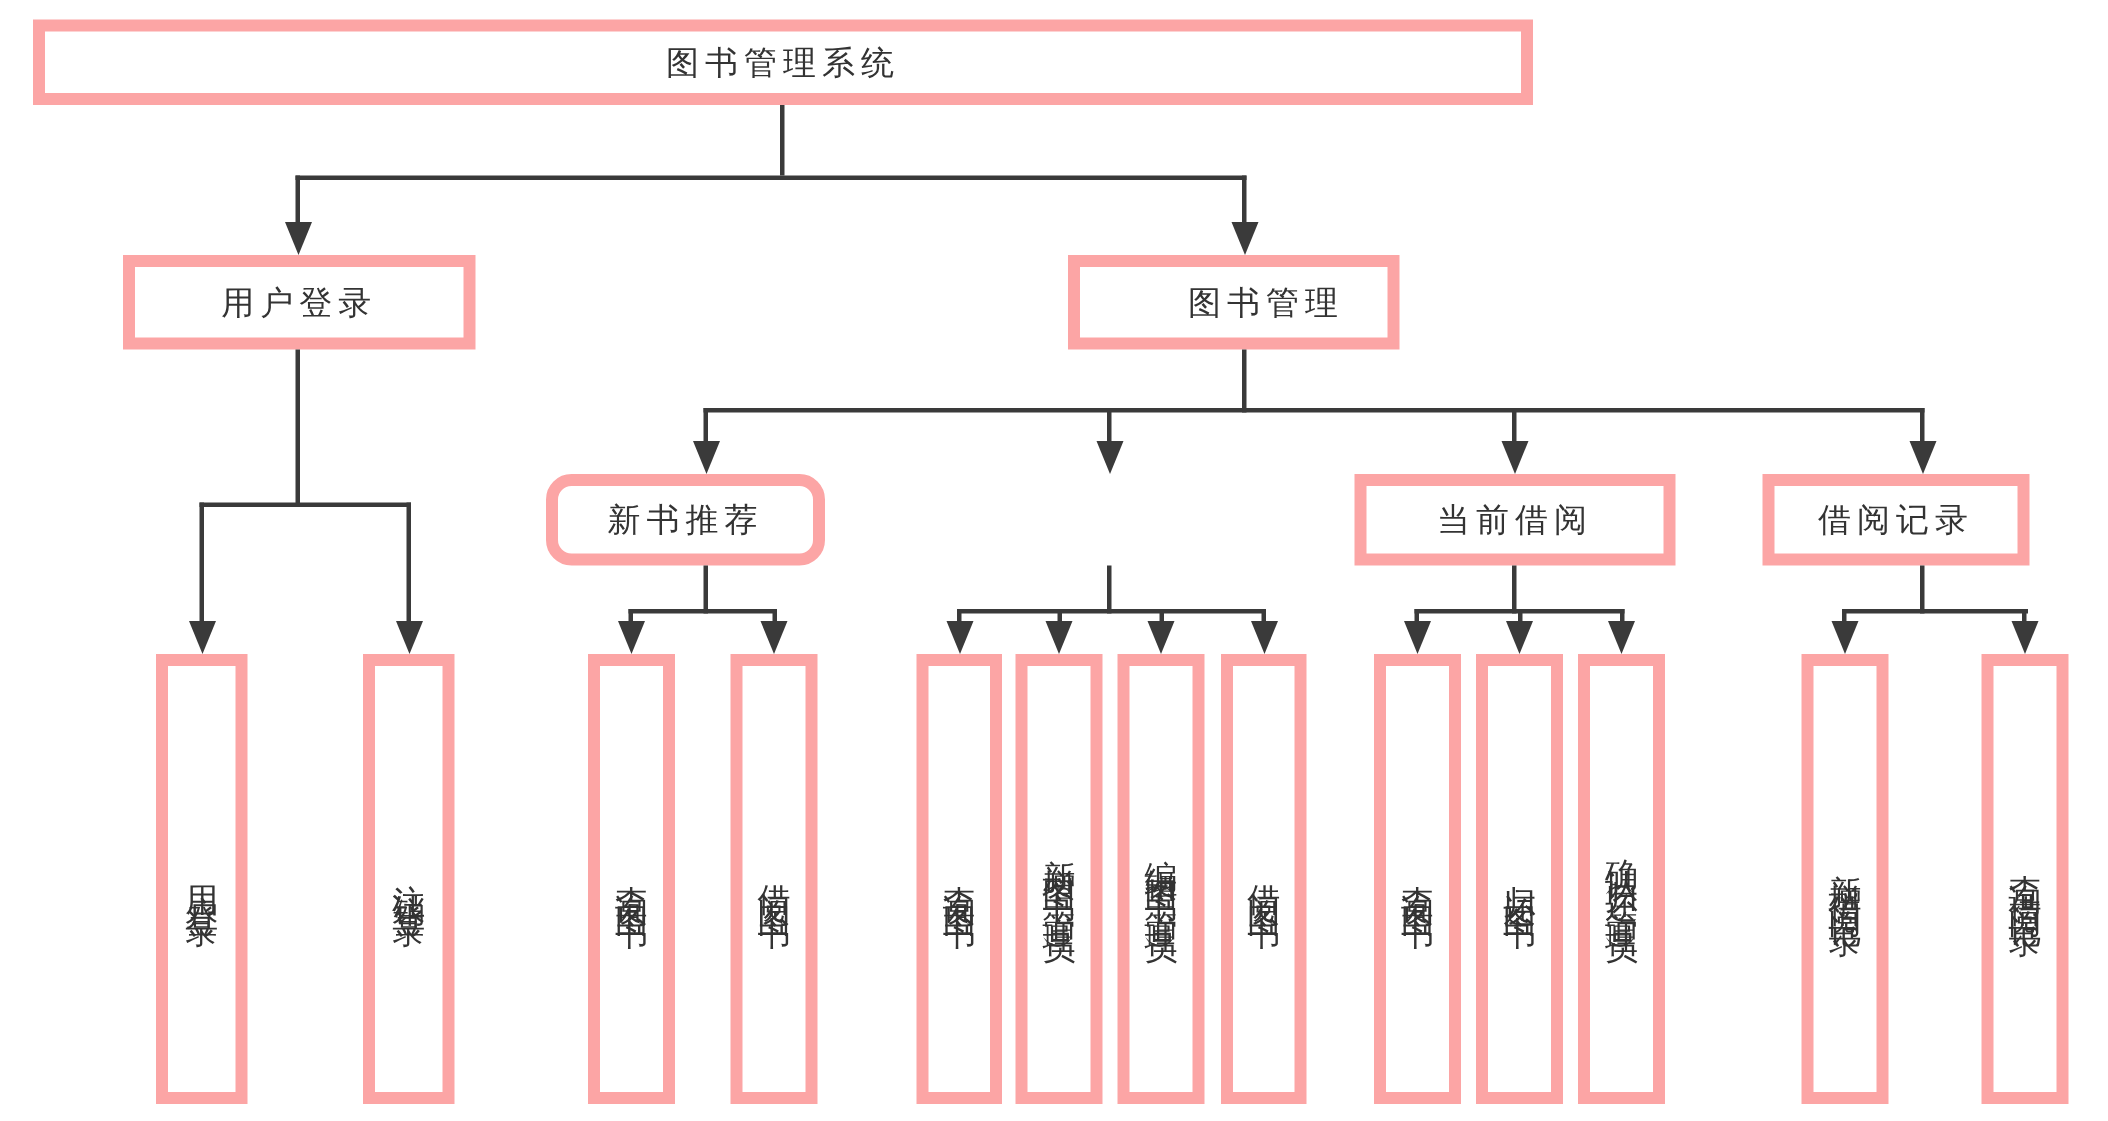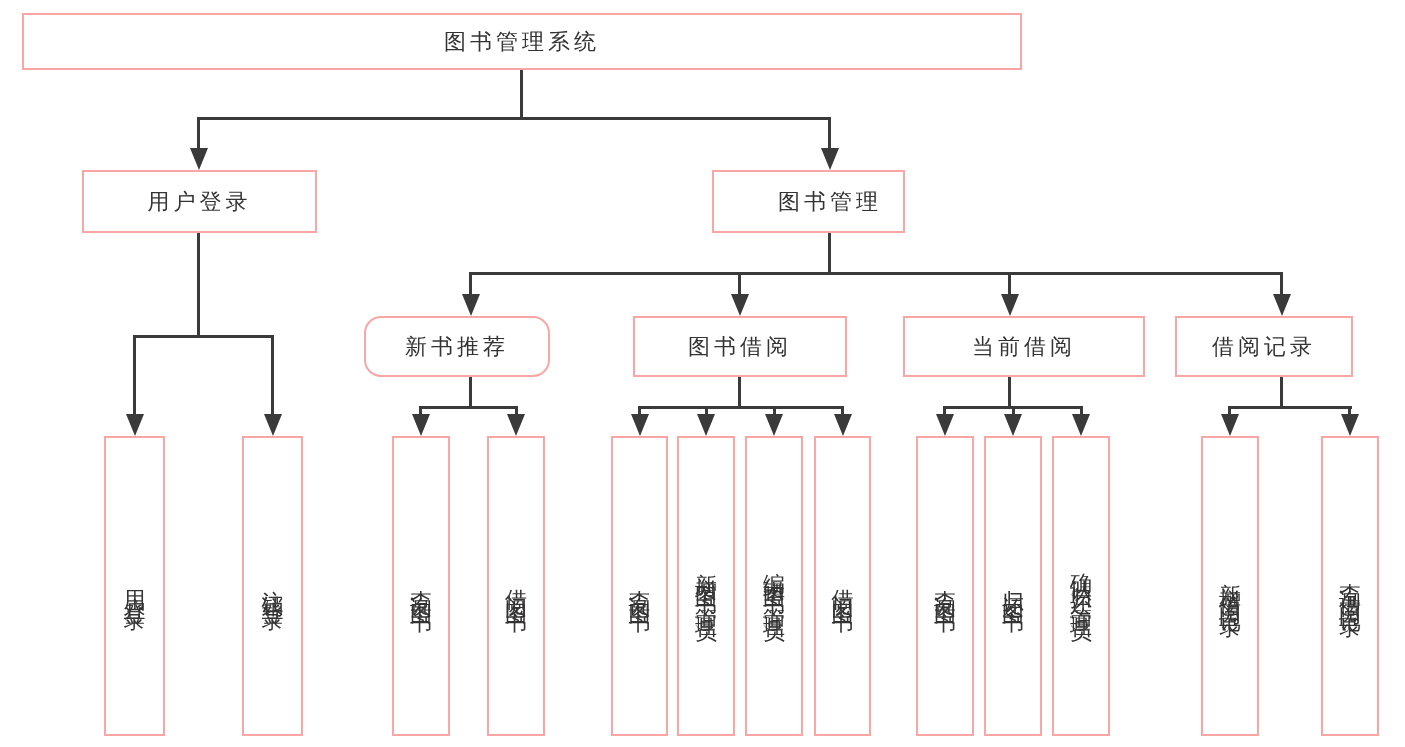--- a/index.html
+++ b/index.html
@@ -11,21 +11,21 @@
     position: relative;
     width: 1405px;
     height: 747px;
     background: #ffffff;
     font-family: "Liberation Sans", "DejaVu Sans", sans-serif;
     overflow: hidden;
   }
   .box {
     position: absolute;
     box-sizing: border-box;
-    border: 2px solid #fca5a5;
+    border: 8px solid #fca5a5;
     background: #ffffff;
     display: flex;
     align-items: center;
     justify-content: center;
     color: #333333;
   }
   .box .lbl-h {
     font-size: 22px;
     letter-spacing: 4px;
     white-space: nowrap;
@@ -73,31 +73,28 @@
 
 <div id="stage">
 
   <div class="box" style="left:22px; top:13px; width:1000px; height:57px;">
     <span class="lbl-h">图书管理系统</span>
   </div>
 
   <div class="box" style="left:82px; top:170px; width:235px; height:63px;">
     <span class="lbl-h">用户登录</span>
   </div>
-  <div class="box" style="left:712px; top:170px; width:193px; height:63px;padding-left:43px;">
+  <div class="box" style="left:712px; top:170px; width:221px; height:63px;padding-left:43px;">
     <span class="lbl-h">图书管理</span>
   </div>
 
   <div class="box" style="left:364px; top:316px; width:186px; height:61px;border-radius:17px;">
     <span class="lbl-h">新书推荐</span>
   </div>
-  <div class="box" style="left:633px; top:316px; width:214px; height:61px;">
-    <span class="lbl-h">图书借阅</span>
-  </div>
-  <div class="box" style="left:903px; top:316px; width:242px; height:61px;">
+  <div class="box" style="left:903px; top:316px; width:214px; height:61px;">
     <span class="lbl-h">当前借阅</span>
   </div>
   <div class="box" style="left:1175px; top:316px; width:178px; height:61px;">
     <span class="lbl-h">借阅记录</span>
   </div>
 
   <div class="box" style="left:104px; top:436px; width:61px; height:300px;">
     <span class="lbl-v">用户登录</span>
   </div>
   <div class="box" style="left:242px; top:436px; width:61px; height:300px;">

